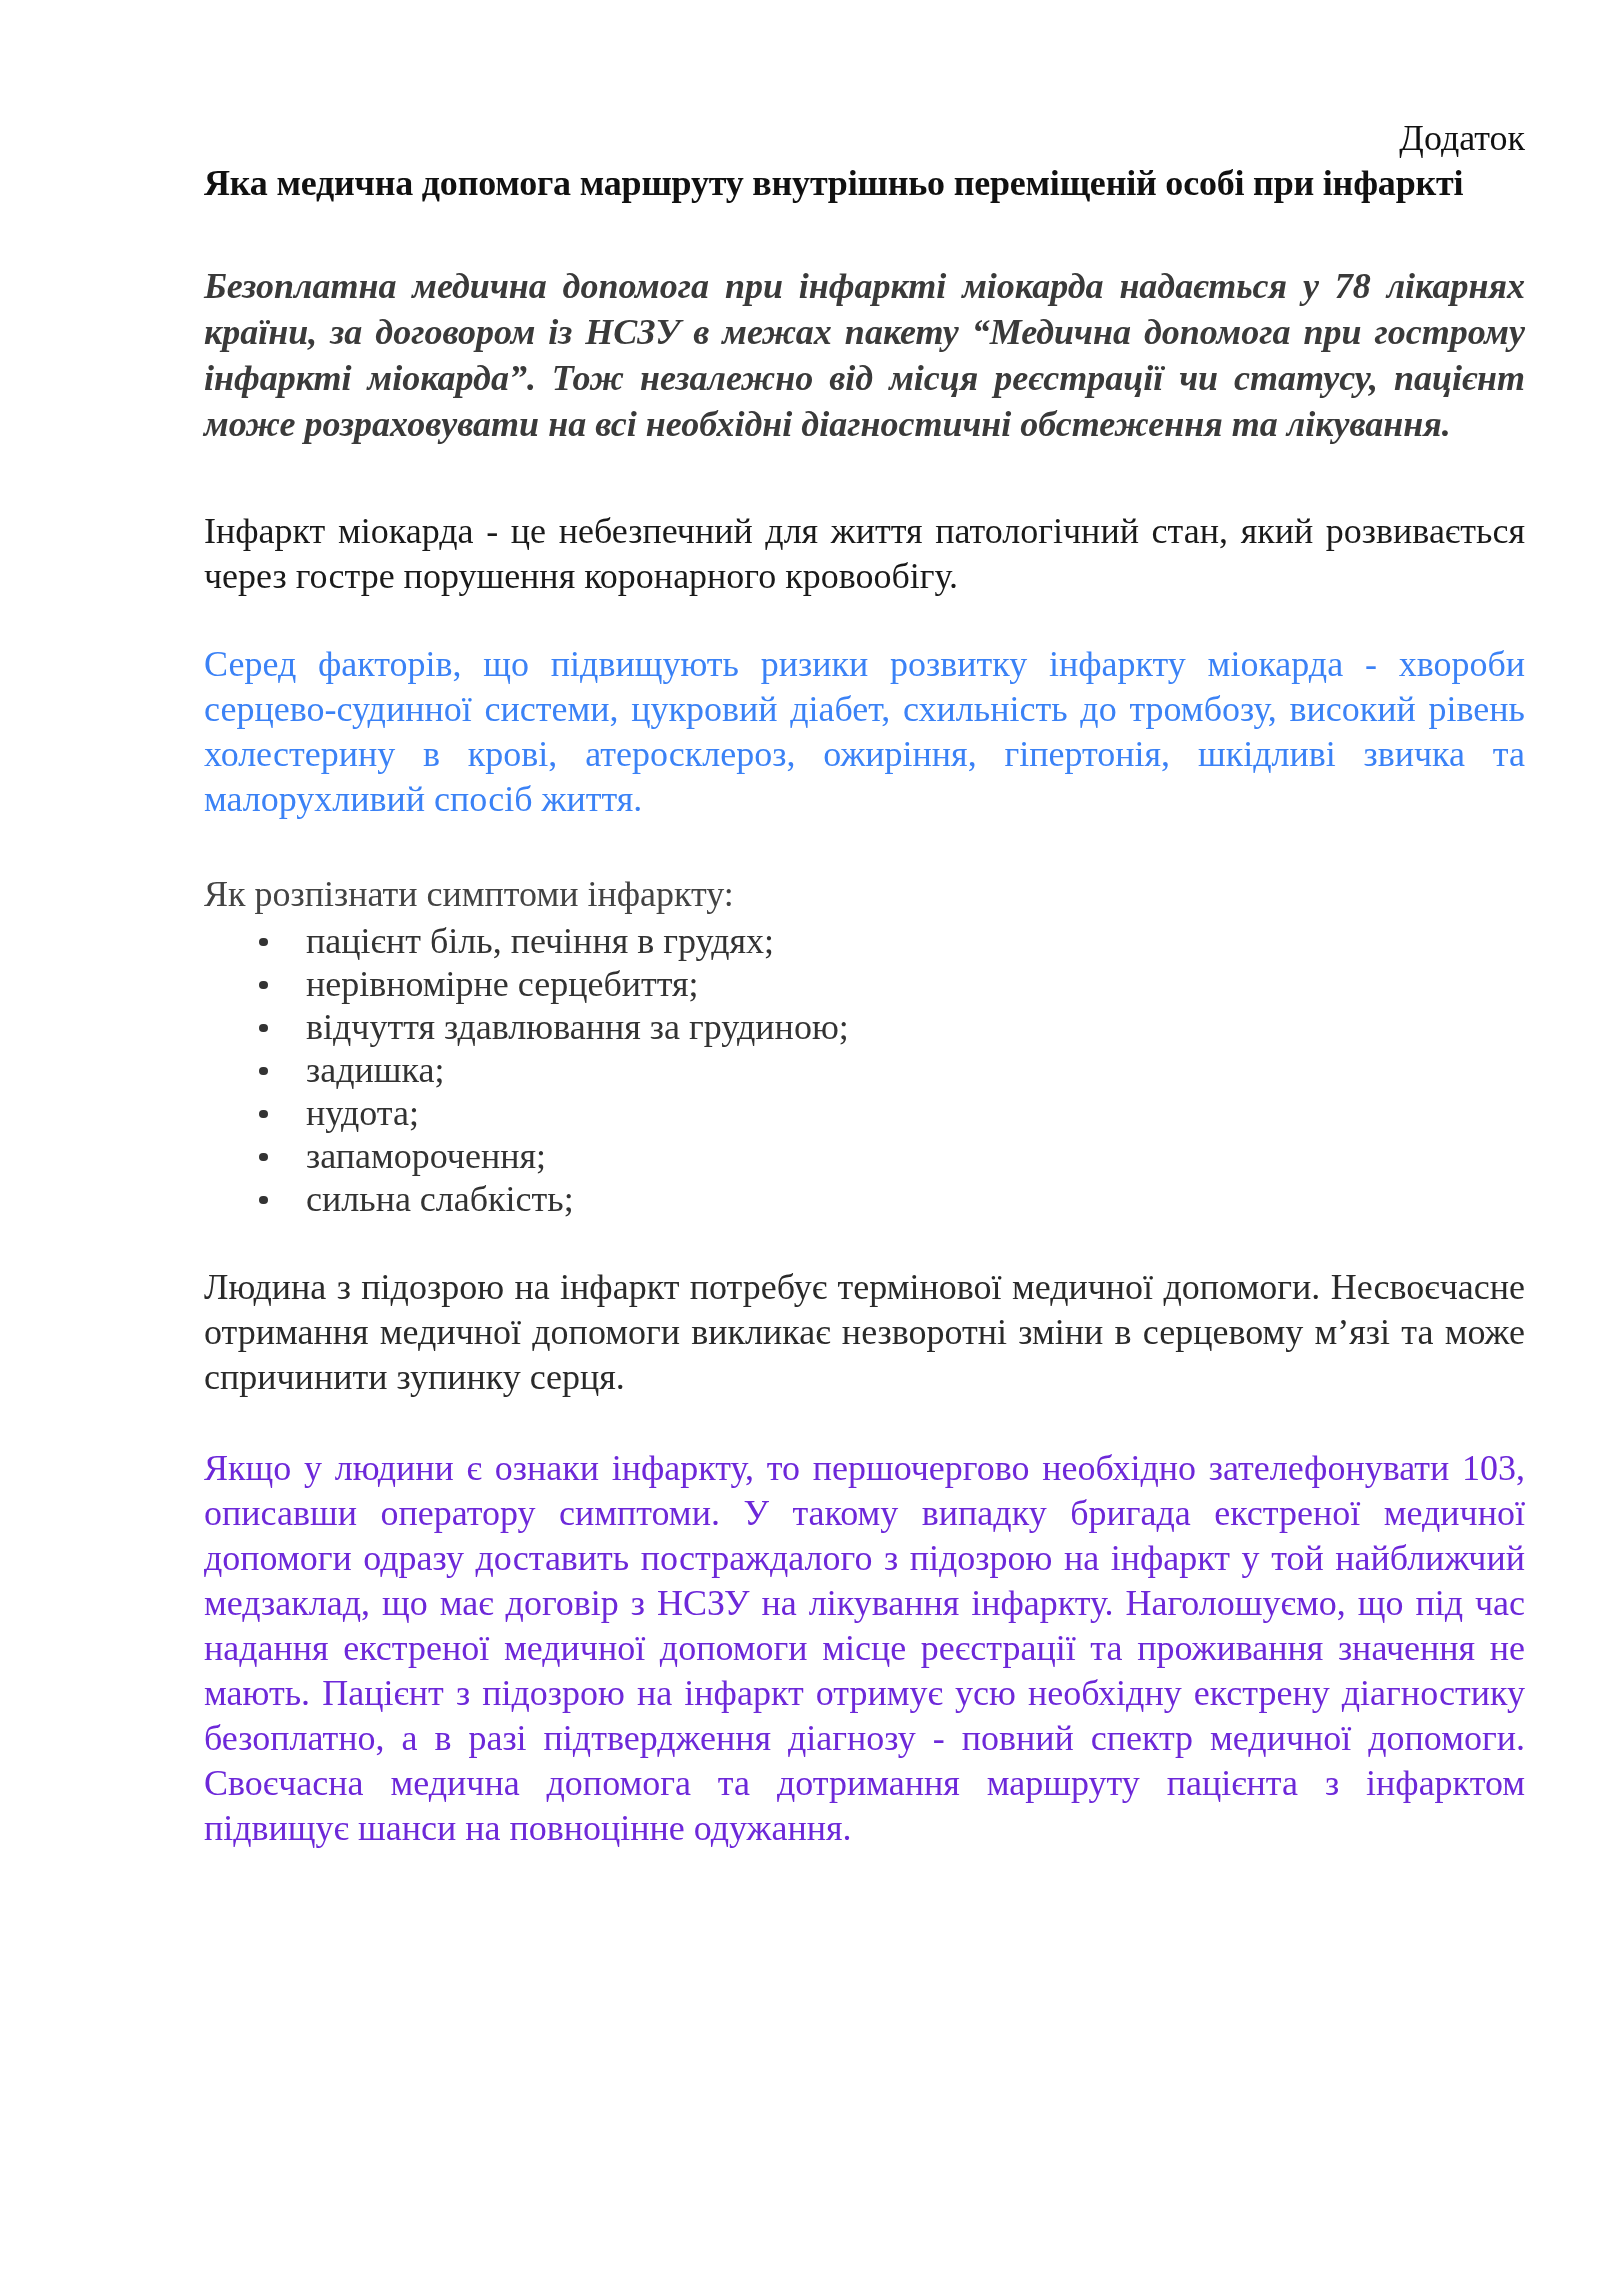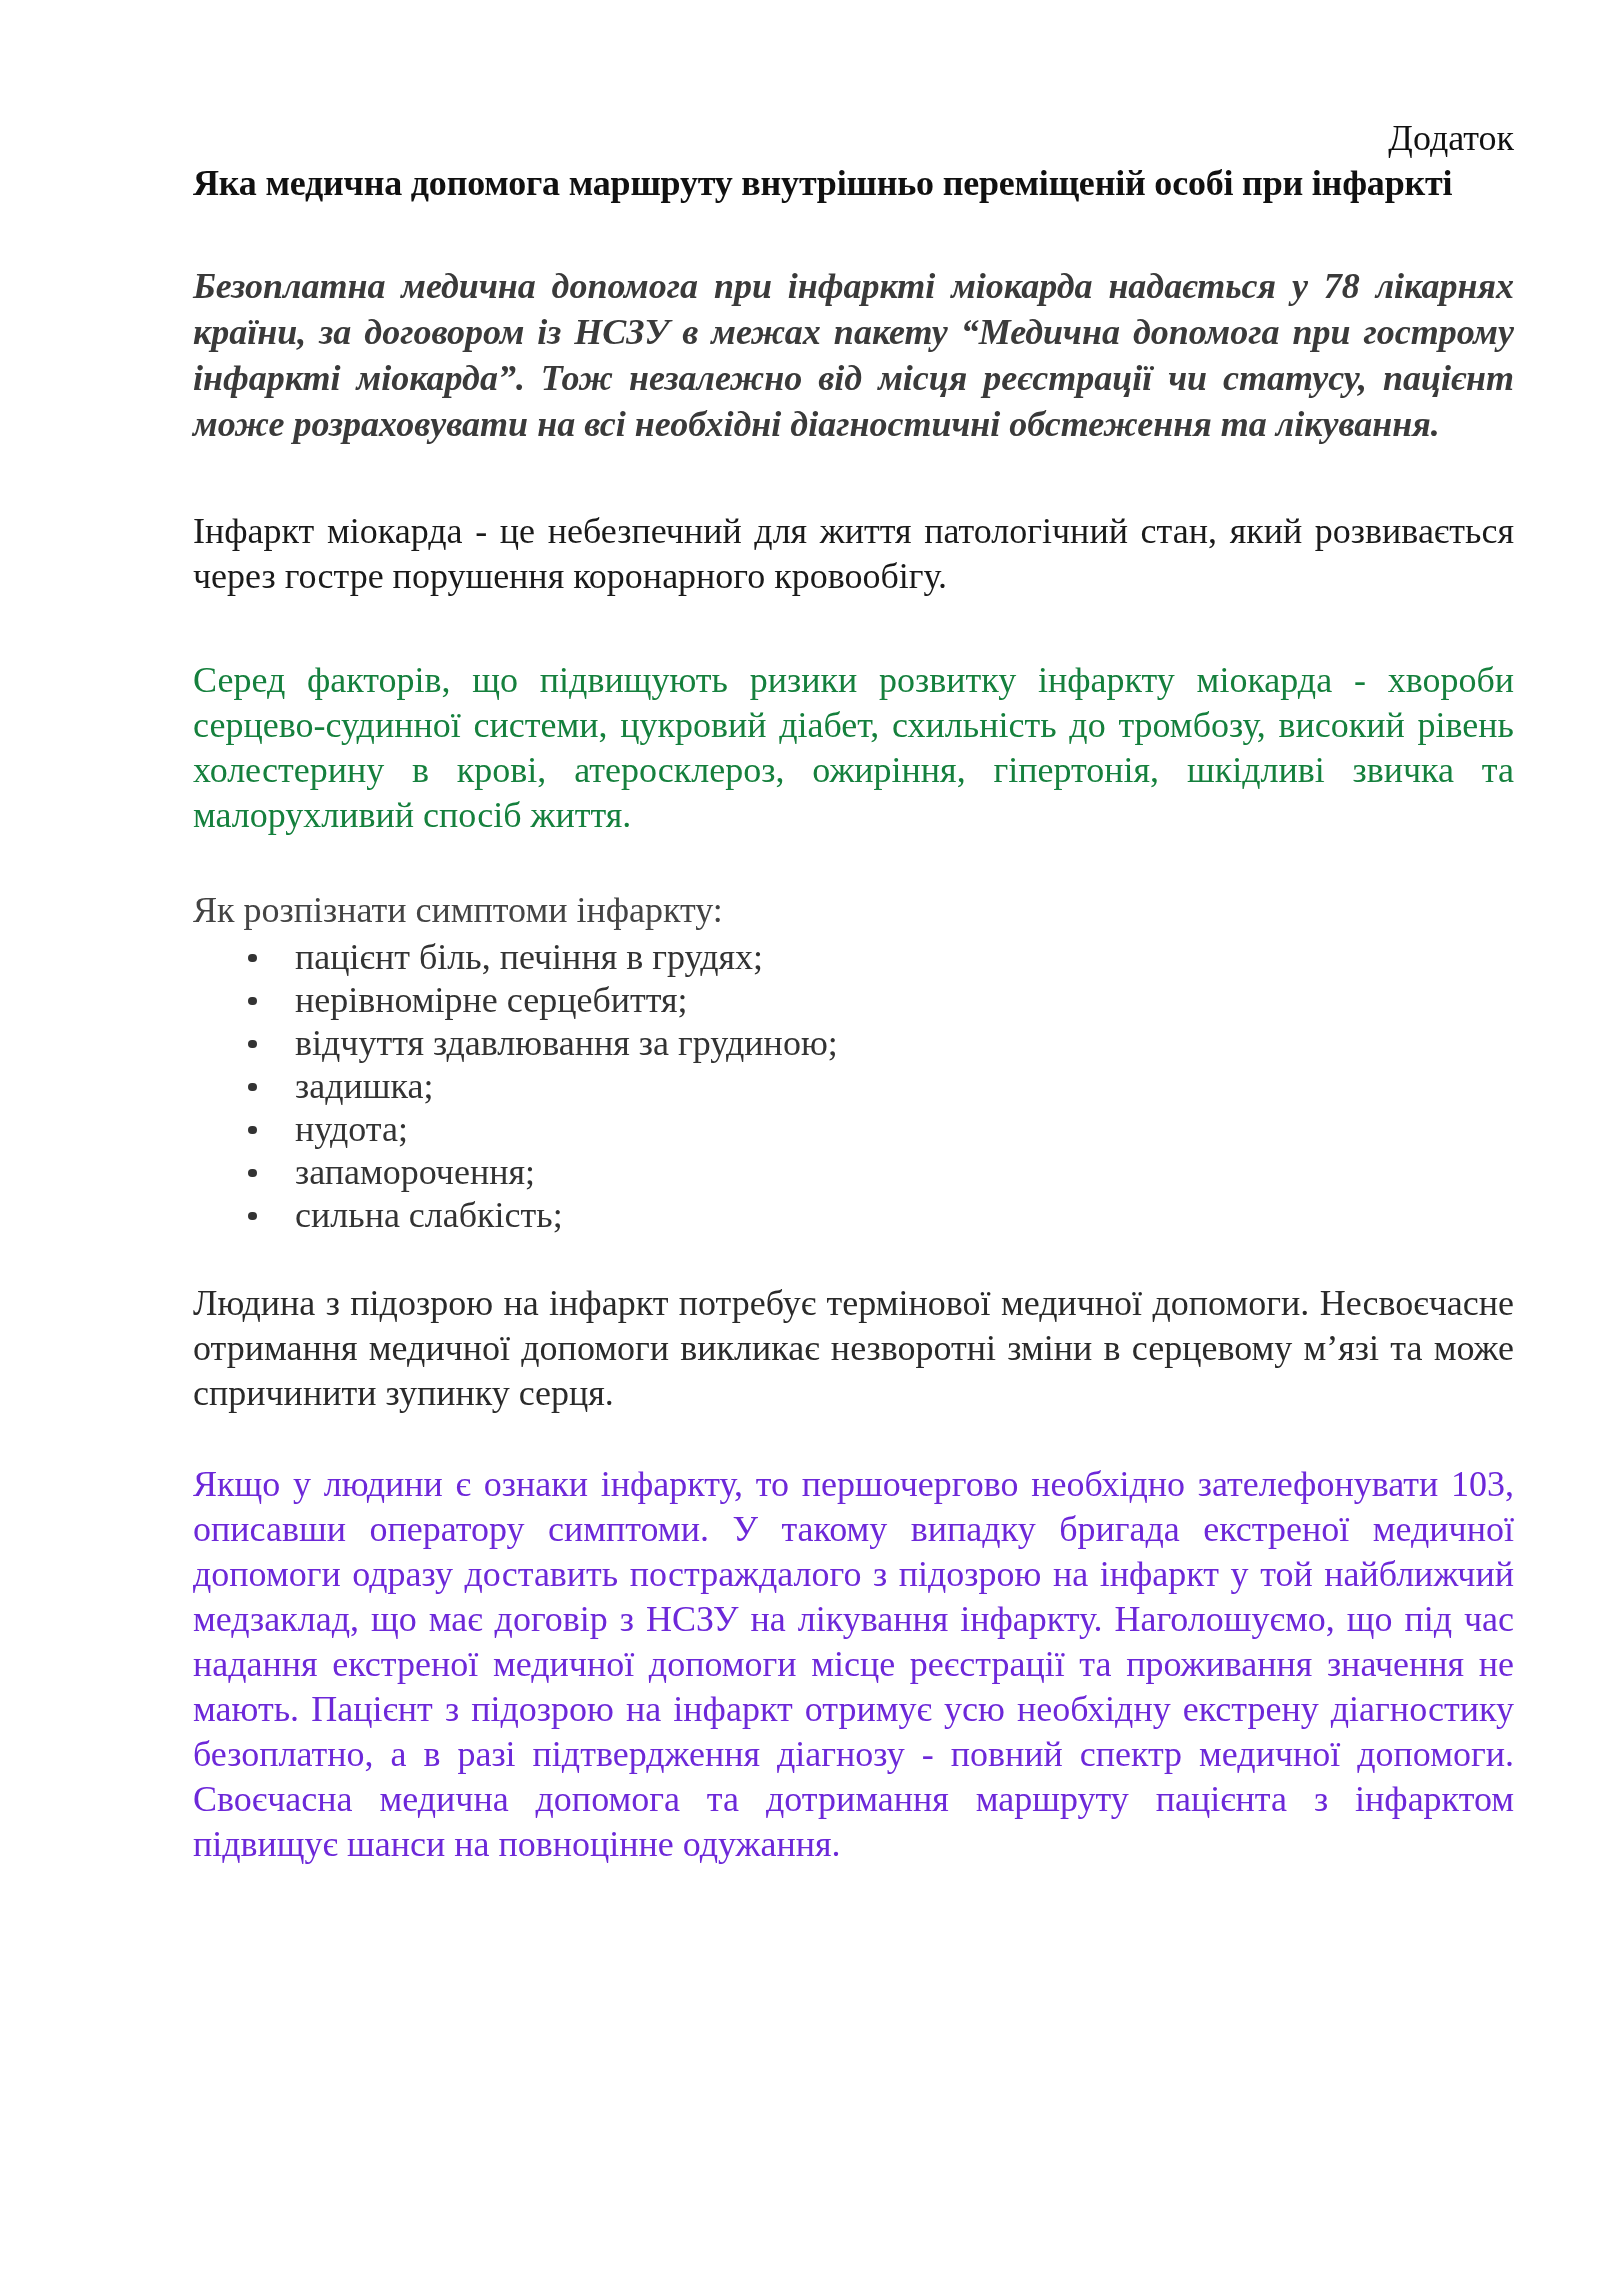--- a/index.html
+++ b/index.html
@@ -10,21 +10,21 @@
     body {
       width: 1621px;
       height: 2293px;
       position: relative;
       overflow: hidden;
       font-family: "Liberation Serif", "DejaVu Serif", serif;
       color: #1a1a1a;
     }
     .page {
       position: absolute;
-      left: 193px;
+      left: 204px;
       top: 116px;
       width: 1321px;
     }
     .appendix {
       text-align: right;
       font-size: 36px;
       line-height: 45px;
       color: #111;
       margin: 0;
     }
@@ -45,21 +45,21 @@
       text-align: justify;
       color: #3a3a3a;
     }
     .para {
       margin: 0;
       font-size: 36px;
       line-height: 45px;
       text-align: justify;
     }
     .p-definition { margin-top: 62px; color: #1a1a1a; }
-    .p-risks { margin-top: 59px; color: #15803d; }
+    .p-risks { margin-top: 43px; color: #3b82f6; }
     .symptoms-intro {
       margin: 51px 0 4px 0;
       font-size: 36px;
       line-height: 43px;
       color: #444444;
     }
     .symptoms-list {
       list-style: none;
       margin: 0;
       padding: 0;

